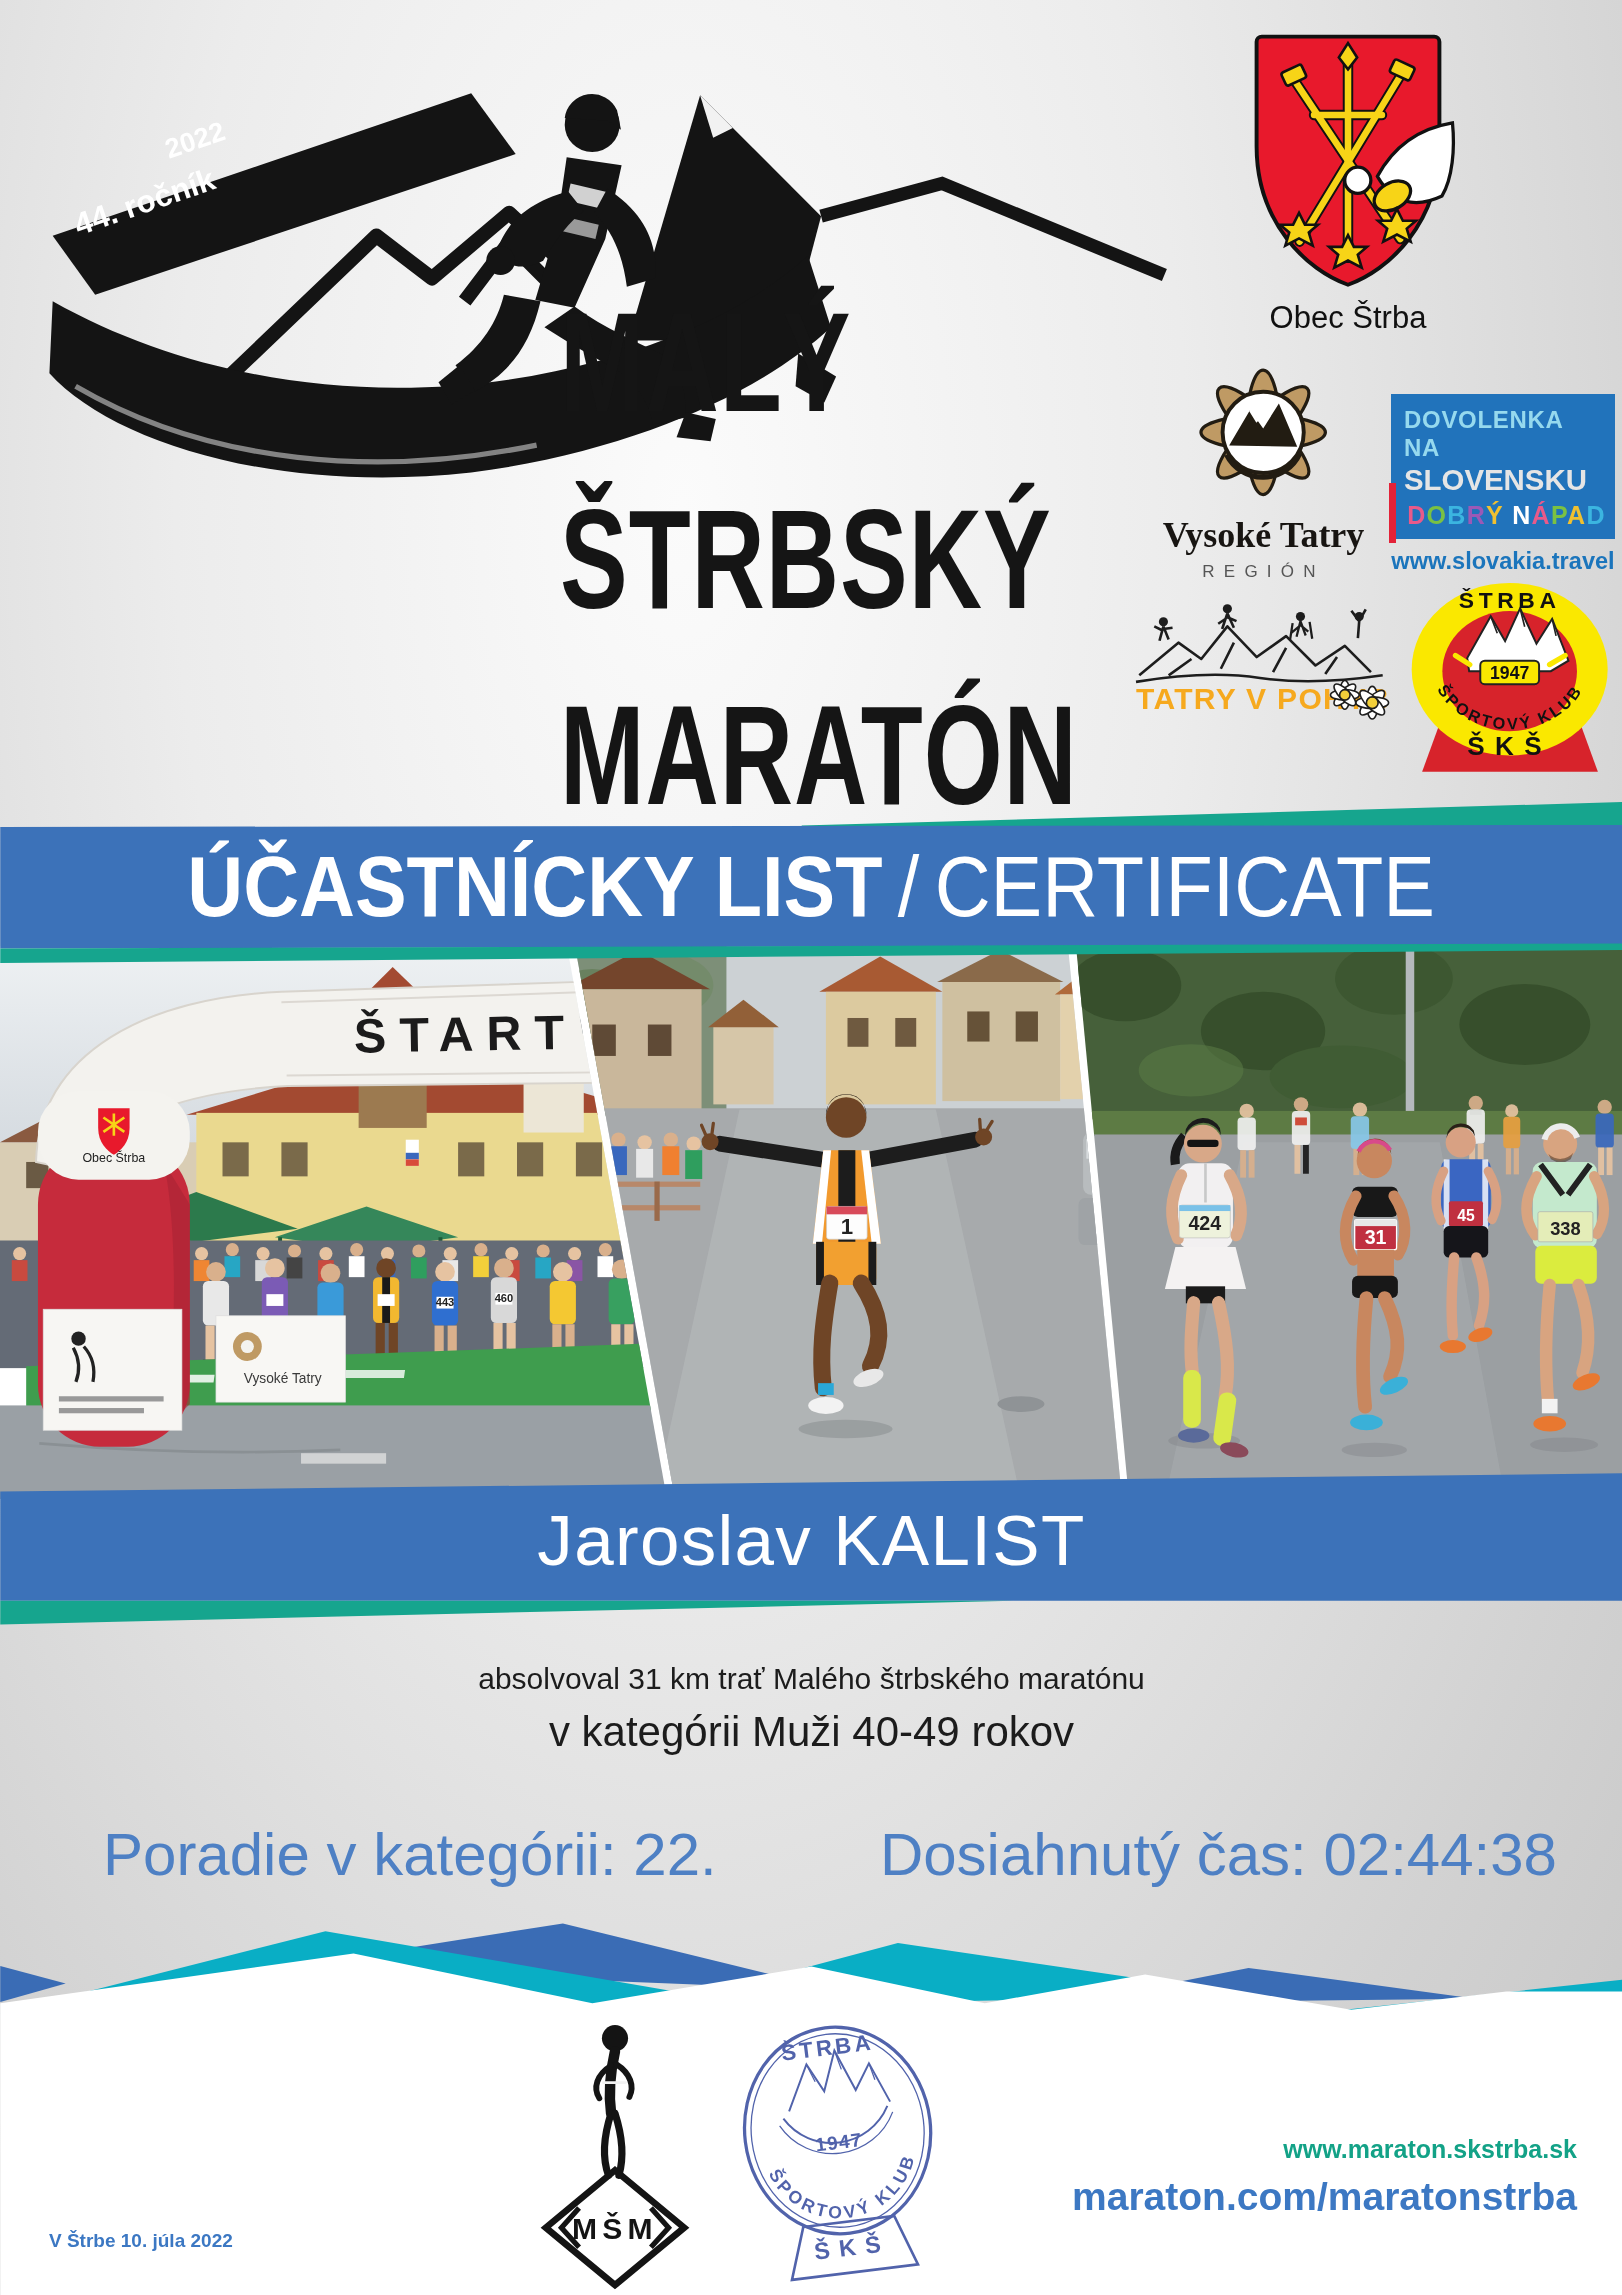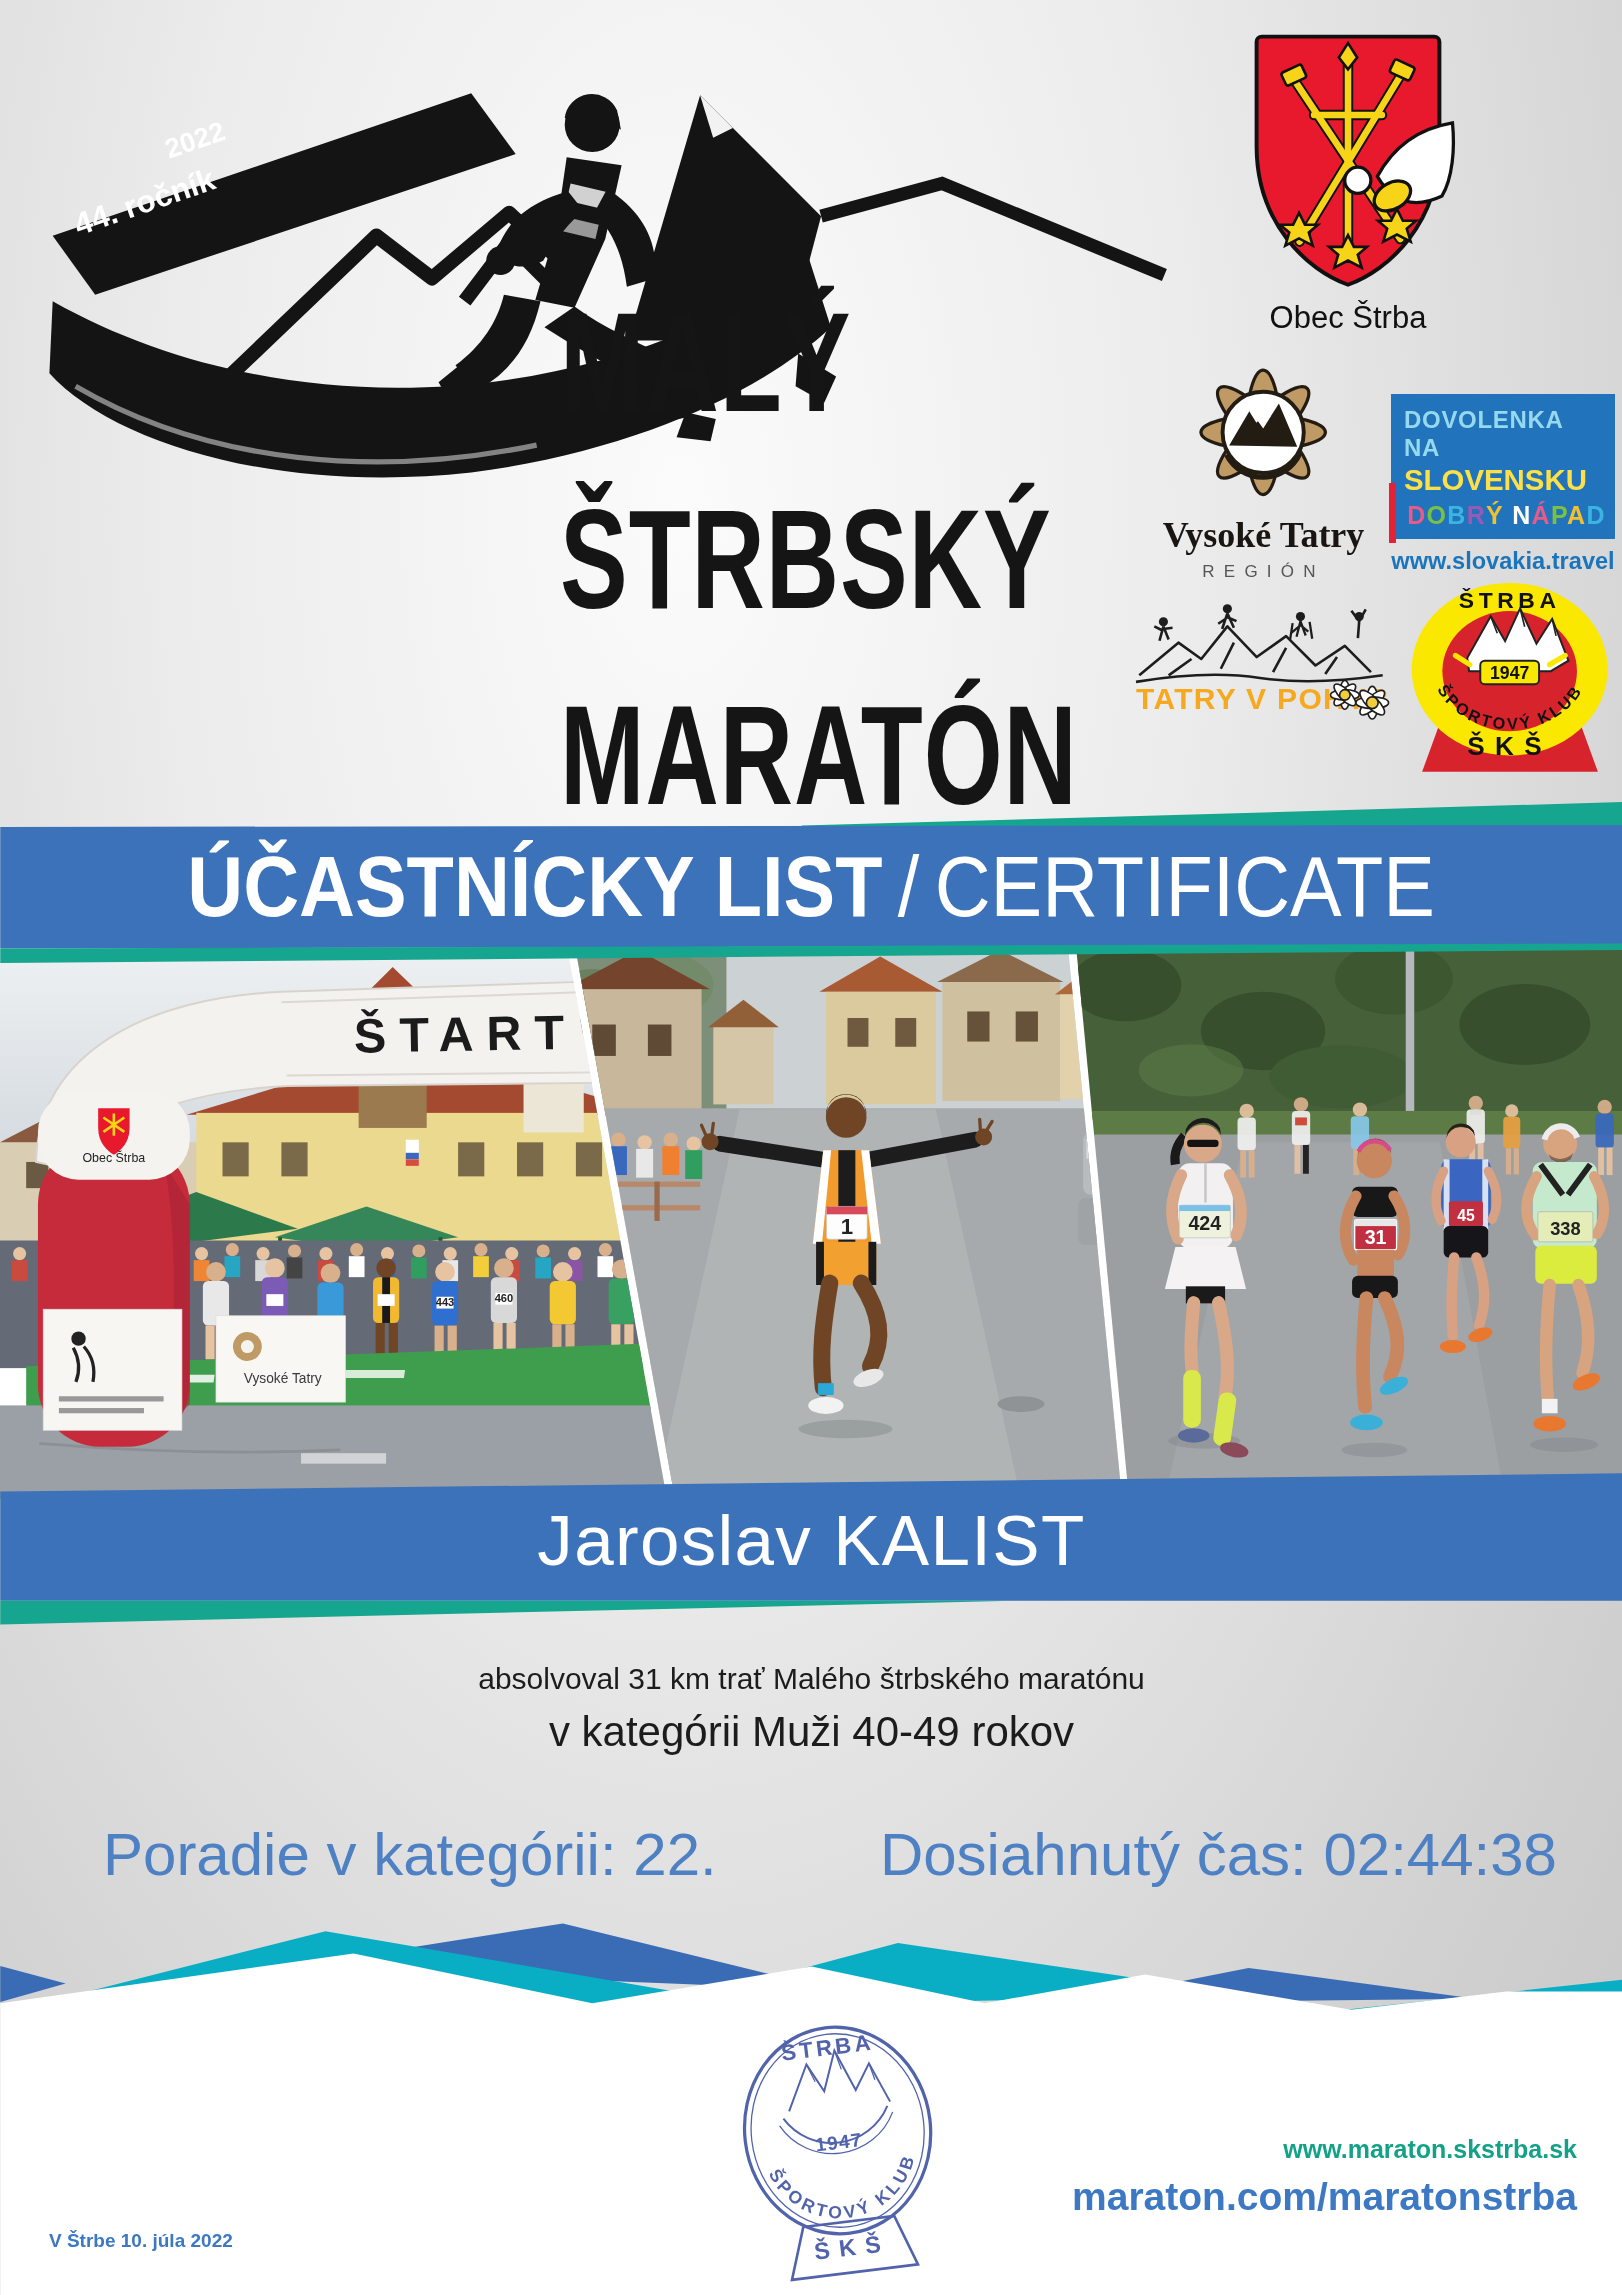--- a/index.html
+++ b/index.html
@@ -24,21 +24,21 @@
               letter-spacing:1.3px;line-height:1;transform:scale(0.72,1);transform-origin:left top;white-space:nowrap;}
   #obec-box{left:1237px;top:31px;width:222px;z-index:2;text-align:center;}
   #obec-label{font-size:31px;color:#111;margin-top:6.5px;}
   #vt-box{left:1144px;top:357px;width:239px;z-index:2;text-align:center;}
   #vt-name{font-size:36px;font-weight:700;color:#181512;margin-top:2.6px;font-family:"Liberation Serif",serif;}
   #vt-region{font-size:17px;color:#555;letter-spacing:9.2px;margin-top:6.5px;}
   #dv-box{left:1391px;top:394px;width:224px;z-index:2;}
   #dv-panel{position:relative;background:#2173bb;padding:11.8px 9.2px 9.2px 13px;}
   #dv-redbar{position:absolute;left:-2px;bottom:-3.9px;width:6.5px;height:60px;background:#e32238;}
   #dv-line1{font-size:24px;font-weight:700;color:#96d9ee;letter-spacing:0.7px;}
-  #dv-line2{font-size:29.4px;font-weight:700;color:#fde047;margin-top:1.3px;}
+  #dv-line2{font-size:29.4px;font-weight:700;color:#e5e5e5;margin-top:1.3px;}
   #dv-line3{font-size:25px;font-weight:700;margin-top:3.9px;letter-spacing:1.3px;text-align:right;}
   #dv-url{font-size:23.6px;font-weight:700;color:#1b75bc;text-align:center;margin-top:9.2px;}
   #tvp-box{left:1129px;top:597px;width:262px;z-index:2;}
   #badge-box{left:1407px;top:581px;width:206px;z-index:2;}
   
   #cert-banner{left:0;top:826px;width:1623px;height:121px;display:flex;align-items:center;justify-content:center;z-index:4;}
   #cert-banner .inner{transform:scale(0.9,1);white-space:nowrap;color:#fff;font-size:86px;}
   #cert-sk{font-weight:700;}
   #cert-sep{font-weight:400;padding:0 17px;}
   #cert-en{font-weight:400;}
@@ -668,20 +668,36 @@
       <span>22.</span>
     </div>
     <div id="stat-time">
       <span>Dosiahnutý čas:</span>
       <span>02:44:38</span>
     </div>
   </div>
 
   <div id="date-place" class="abs txt-layer">V Štrbe 10. júla 2022</div>
 
+  <div id="msm-box" class="abs txt-layer">
+    <svg width="196" height="281" viewBox="0 0 300 430">
+      <g stroke="#141414" fill="none" stroke-linecap="round">
+        <circle cx="150" cy="40" r="20" fill="#141414" stroke="none"></circle>
+        <path d="M150,60 C142,95 140,125 144,155" stroke-width="16"></path>
+        <path d="M144,82 C122,96 116,116 126,132" stroke-width="9"></path>
+        <path d="M152,80 C174,94 180,114 172,130" stroke-width="9"></path>
+        <path d="M144,155 C132,192 130,222 140,250" stroke-width="11"></path>
+        <path d="M150,155 C162,192 164,222 156,250" stroke-width="11"></path>
+        <path d="M132,108 h34" stroke="#f2f2f2" stroke-width="4"></path>
+      </g>
+      <polygon points="150,242 256,330 150,418 44,330" fill="none" stroke="#141414" stroke-width="10"></polygon>
+      <path d="M95,300 L68,330 L95,360 M205,300 L232,330 L205,360" stroke="#141414" stroke-width="8" fill="none"></path>
+      <text x="150" y="347" font-size="46" font-weight="700" fill="#141414" text-anchor="middle" letter-spacing="8">MŠM</text>
+    </svg>
+  </div>
 
   <div id="stamp-box" class="abs txt-layer">
     <svg width="216" height="288" viewBox="0 0 330 440" opacity="0.88">
       <g stroke="#3a4ea0" fill="none">
         <ellipse cx="165" cy="190" rx="142" ry="158" stroke-width="5"></ellipse>
         <ellipse cx="165" cy="190" rx="132" ry="148" stroke-width="2"></ellipse>
         <path d="M95,152 L130,84 L152,128 L175,68 L200,132 L225,94 L250,156" stroke-width="3"></path>
         <path d="M130,84 L140,112 M175,68 L182,98 M225,94 L231,120" stroke-width="2"></path>
         <path d="M85,162 A92,92 0 0 0 245,162" stroke-width="3"></path>
         <path d="M78,172 A98,98 0 0 0 252,172" stroke-width="2"></path>

